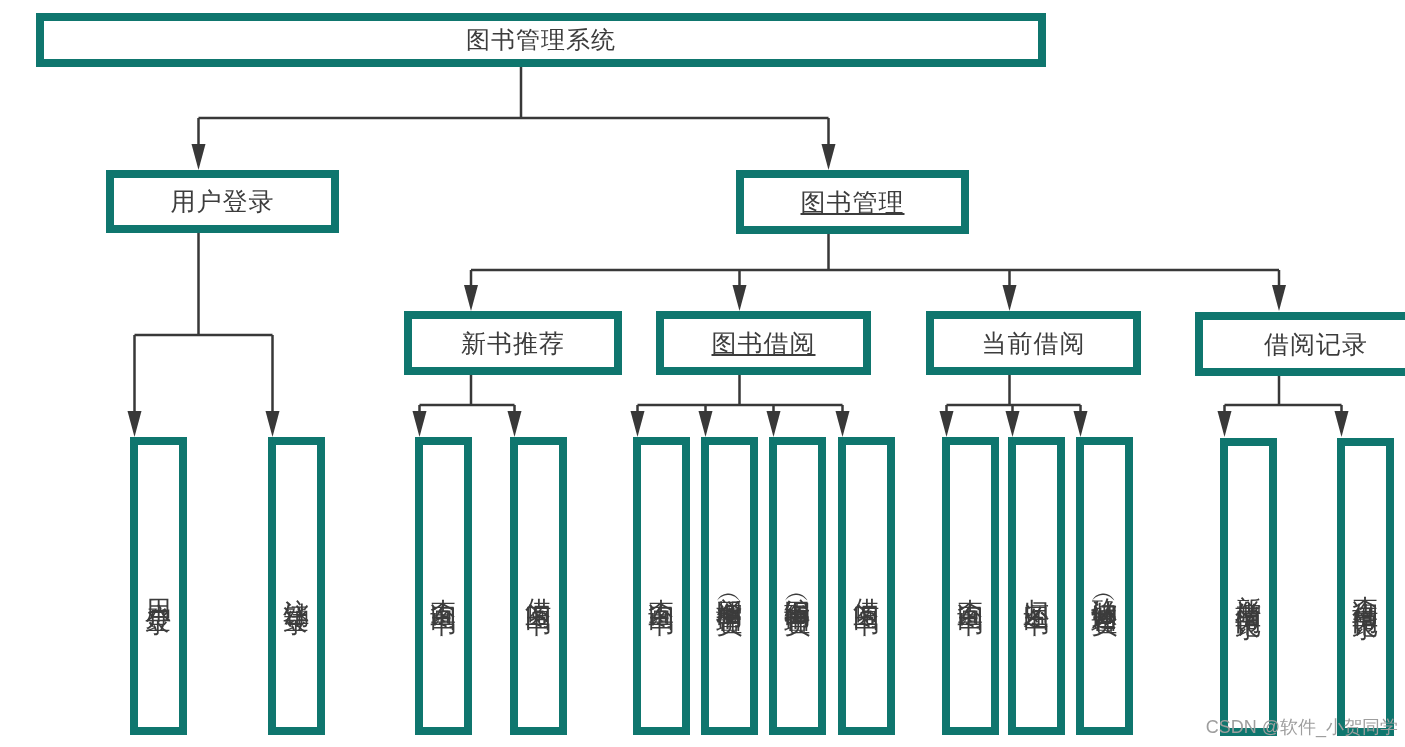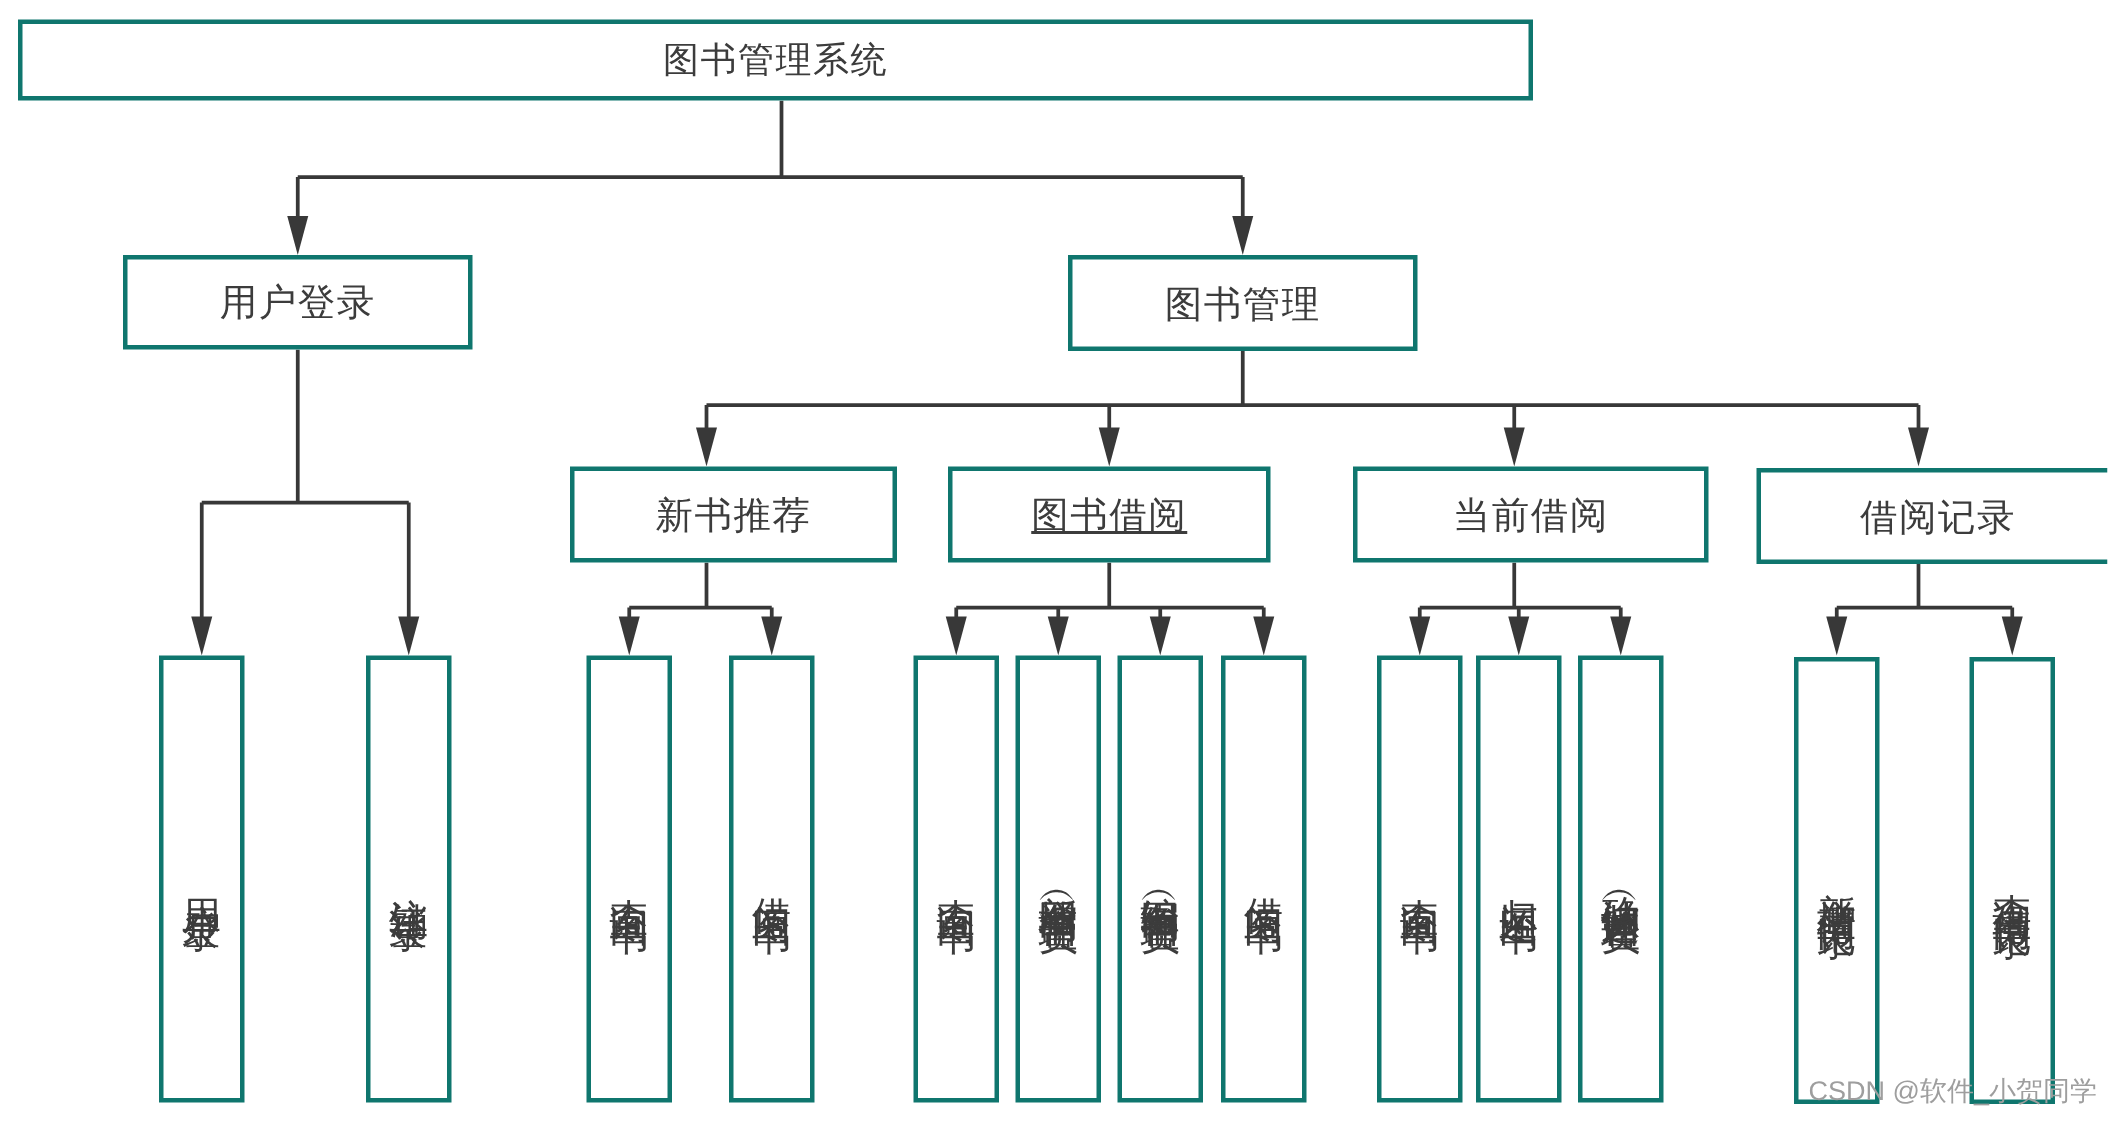--- a/index.html
+++ b/index.html
@@ -21,28 +21,29 @@
     stroke-width: 2.5;
     fill: none;
   }
   .connectors polygon {
     fill: #383838;
     stroke: none;
   }
   .box {
     position: absolute;
     box-sizing: border-box;
-    border: 3px solid #0f766e;
+    border: 8px solid #0f766e;
     background: #ffffff;
     color: #3c3c3c;
     display: flex;
     align-items: center;
     justify-content: center;
     z-index: 1;
     text-align: center;
+    margin-left: 24px;
   }
   .box.h { font-size: 25px; letter-spacing: 1px; }
   .box.root { font-size: 24px; letter-spacing: 1px; }
   .box.v {
     writing-mode: vertical-rl;
     font-size: 26px;
     letter-spacing: 4px;
     line-height: 1.1;
   }
   .watermark {
@@ -98,25 +99,25 @@
       <polygon points="1005.5,411 1019.5,411 1012.5,437"></polygon>
       <polygon points="1073.5,411 1087.5,411 1080.5,437"></polygon>
       <polygon points="1217.5,411 1231.5,411 1224.5,437"></polygon>
       <polygon points="1334.5,411 1348.5,411 1341.5,437"></polygon>
     </g>
   </svg>
 
   <div class="box h root" style="left:12px; top:13px; width:1010px; height:54px;">图书管理系统</div>
 
   <div class="box h" style="left:82px; top:170px; width:233px; height:63px;">用户登录</div>
-  <div class="box h" style="left:712px; top:170px; width:233px; height:64px;">图书管理</div>
+  <div class="box h" style="left:712px; top:170px; width:233px; height:64px;text-decoration:underline;">图书管理</div>
 
   <div class="box h" style="left:380px; top:311px; width:218px; height:64px;">新书推荐</div>
   <div class="box h" style="left:632px; top:311px; width:215px; height:64px;text-decoration:underline;">图书借阅</div>
-  <div class="box h" style="left:902px; top:311px; width:237px; height:64px;">当前借阅</div>
+  <div class="box h" style="left:902px; top:311px; width:215px; height:64px;">当前借阅</div>
   <div class="box h" style="left:1171px; top:312px; width:242px; height:64px;">借阅记录</div>
 
   <div class="box v" style="left:106px; top:437px; width:57px; height:298px;">用户登录</div>
   <div class="box v" style="left:244px; top:437px; width:57px; height:298px;">注销登录</div>
 
   <div class="box v" style="left:391px; top:437px; width:57px; height:298px;">查询图书</div>
   <div class="box v" style="left:486px; top:437px; width:57px; height:298px;">借阅图书</div>
 
   <div class="box v" style="left:609px; top:437px; width:57px; height:298px;">查询图书</div>
   <div class="box v" style="left:677px; top:437px; width:57px; height:298px; letter-spacing:2px;">新增图书（管理员）</div>

